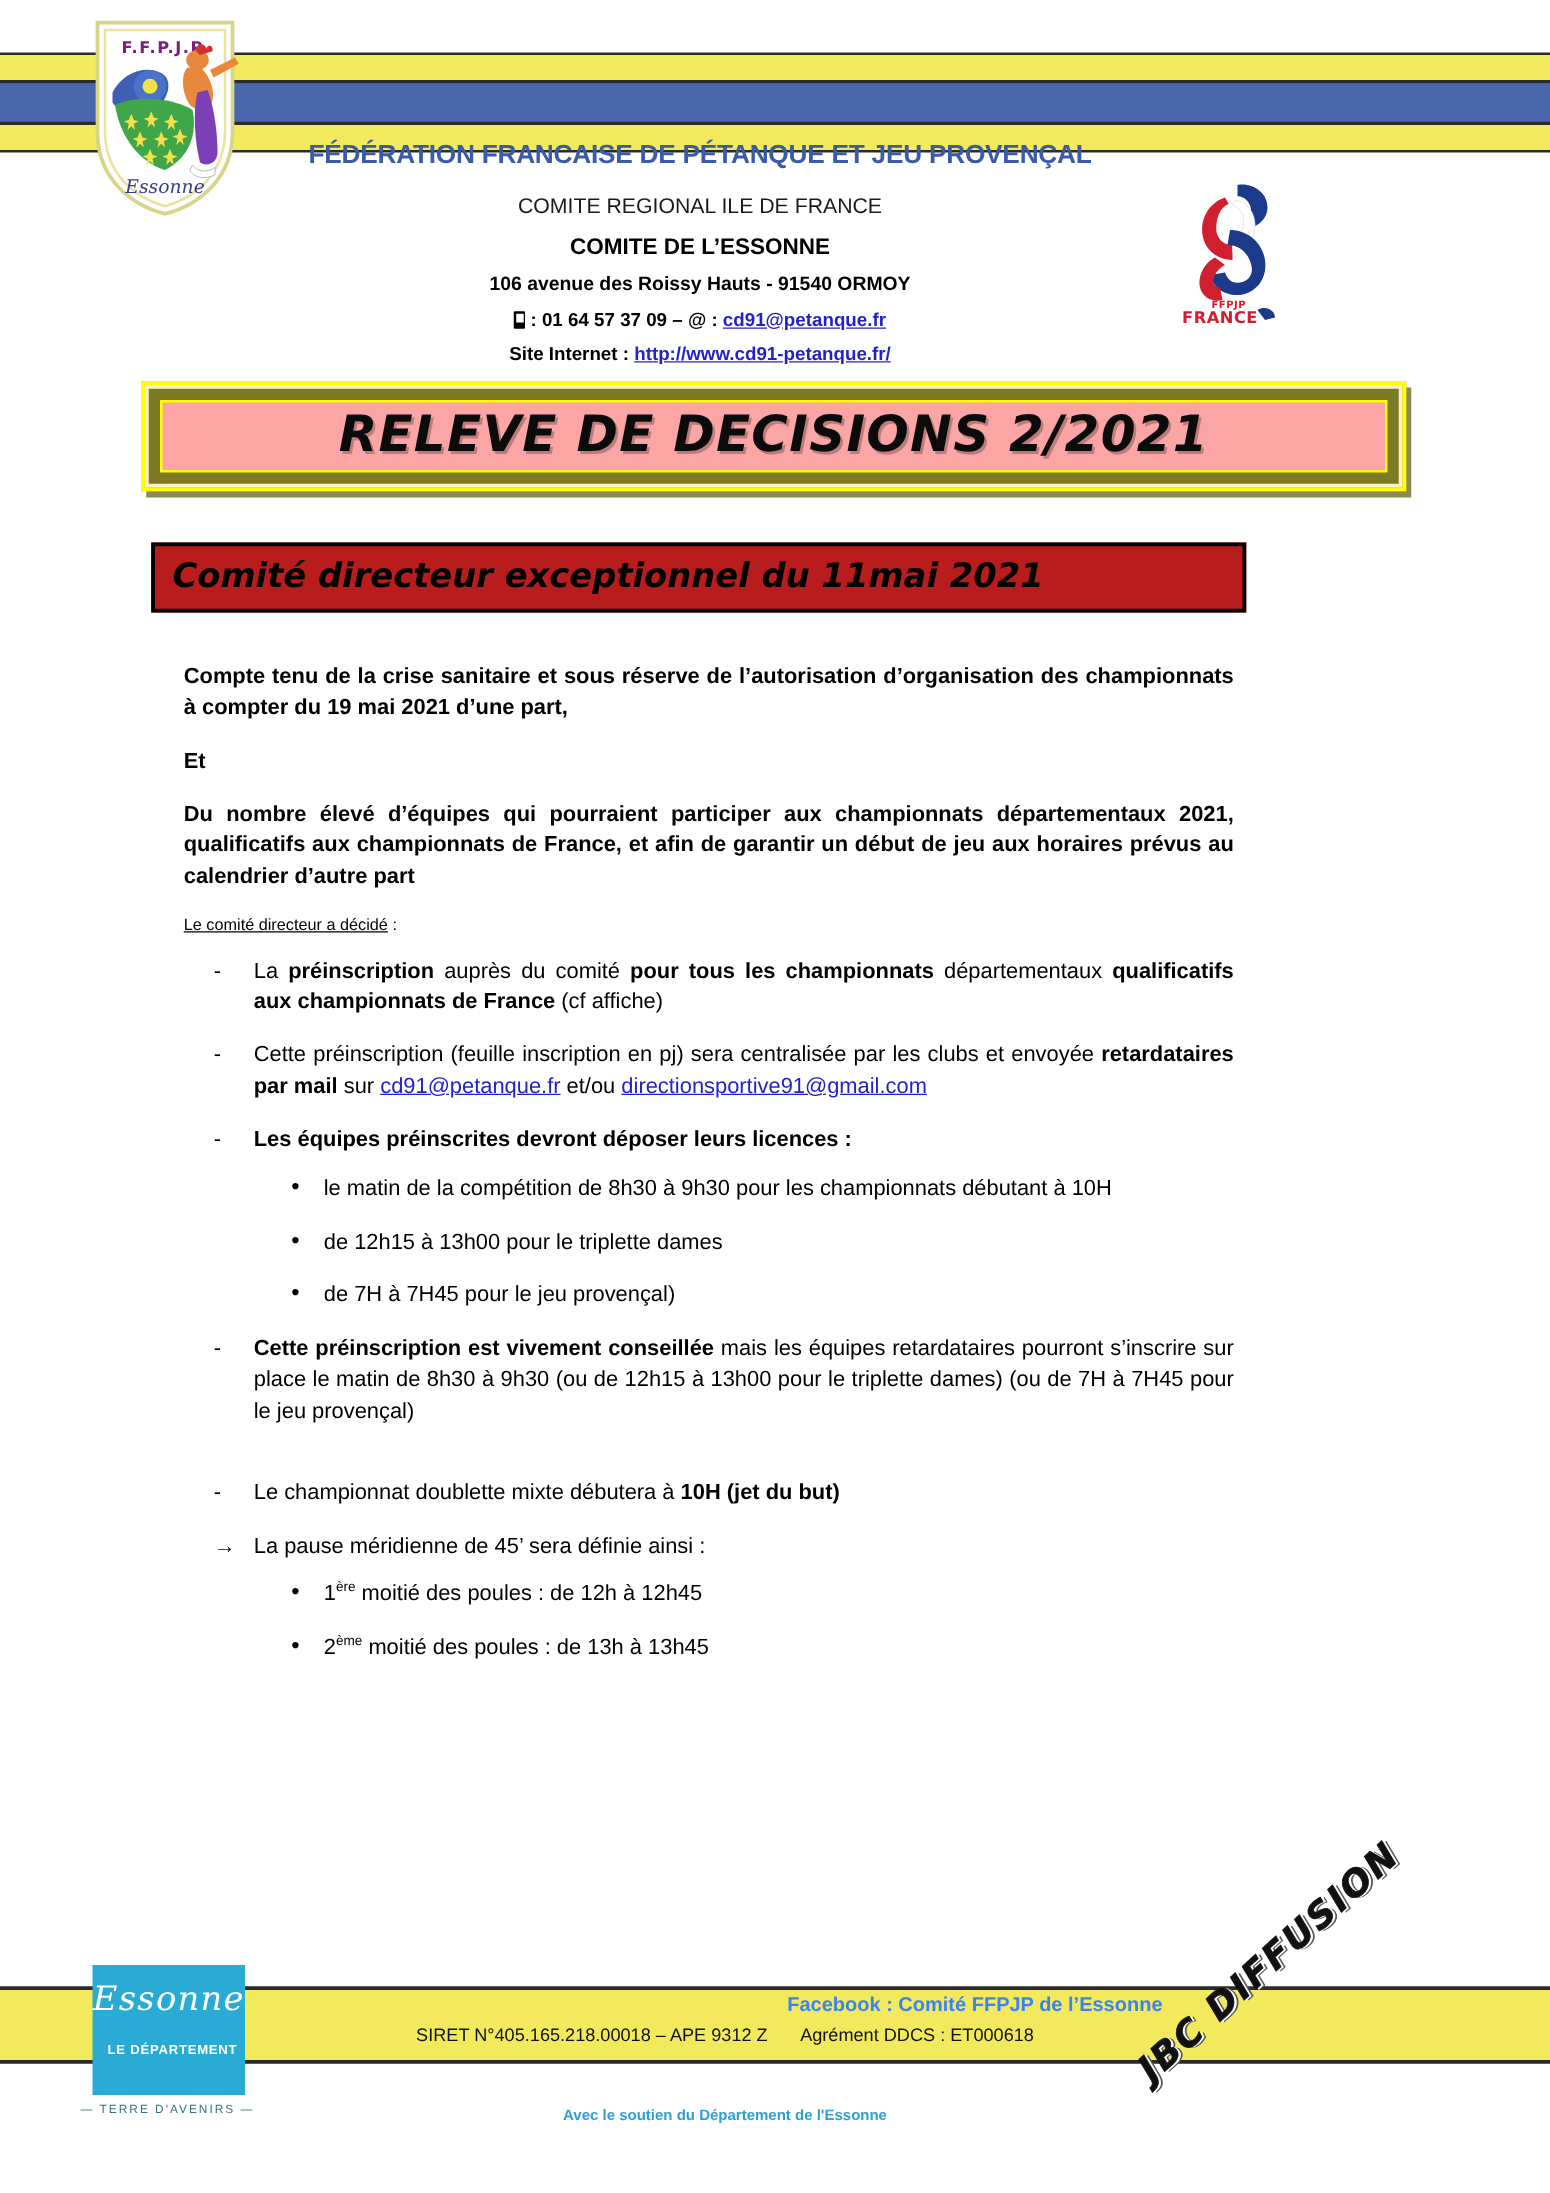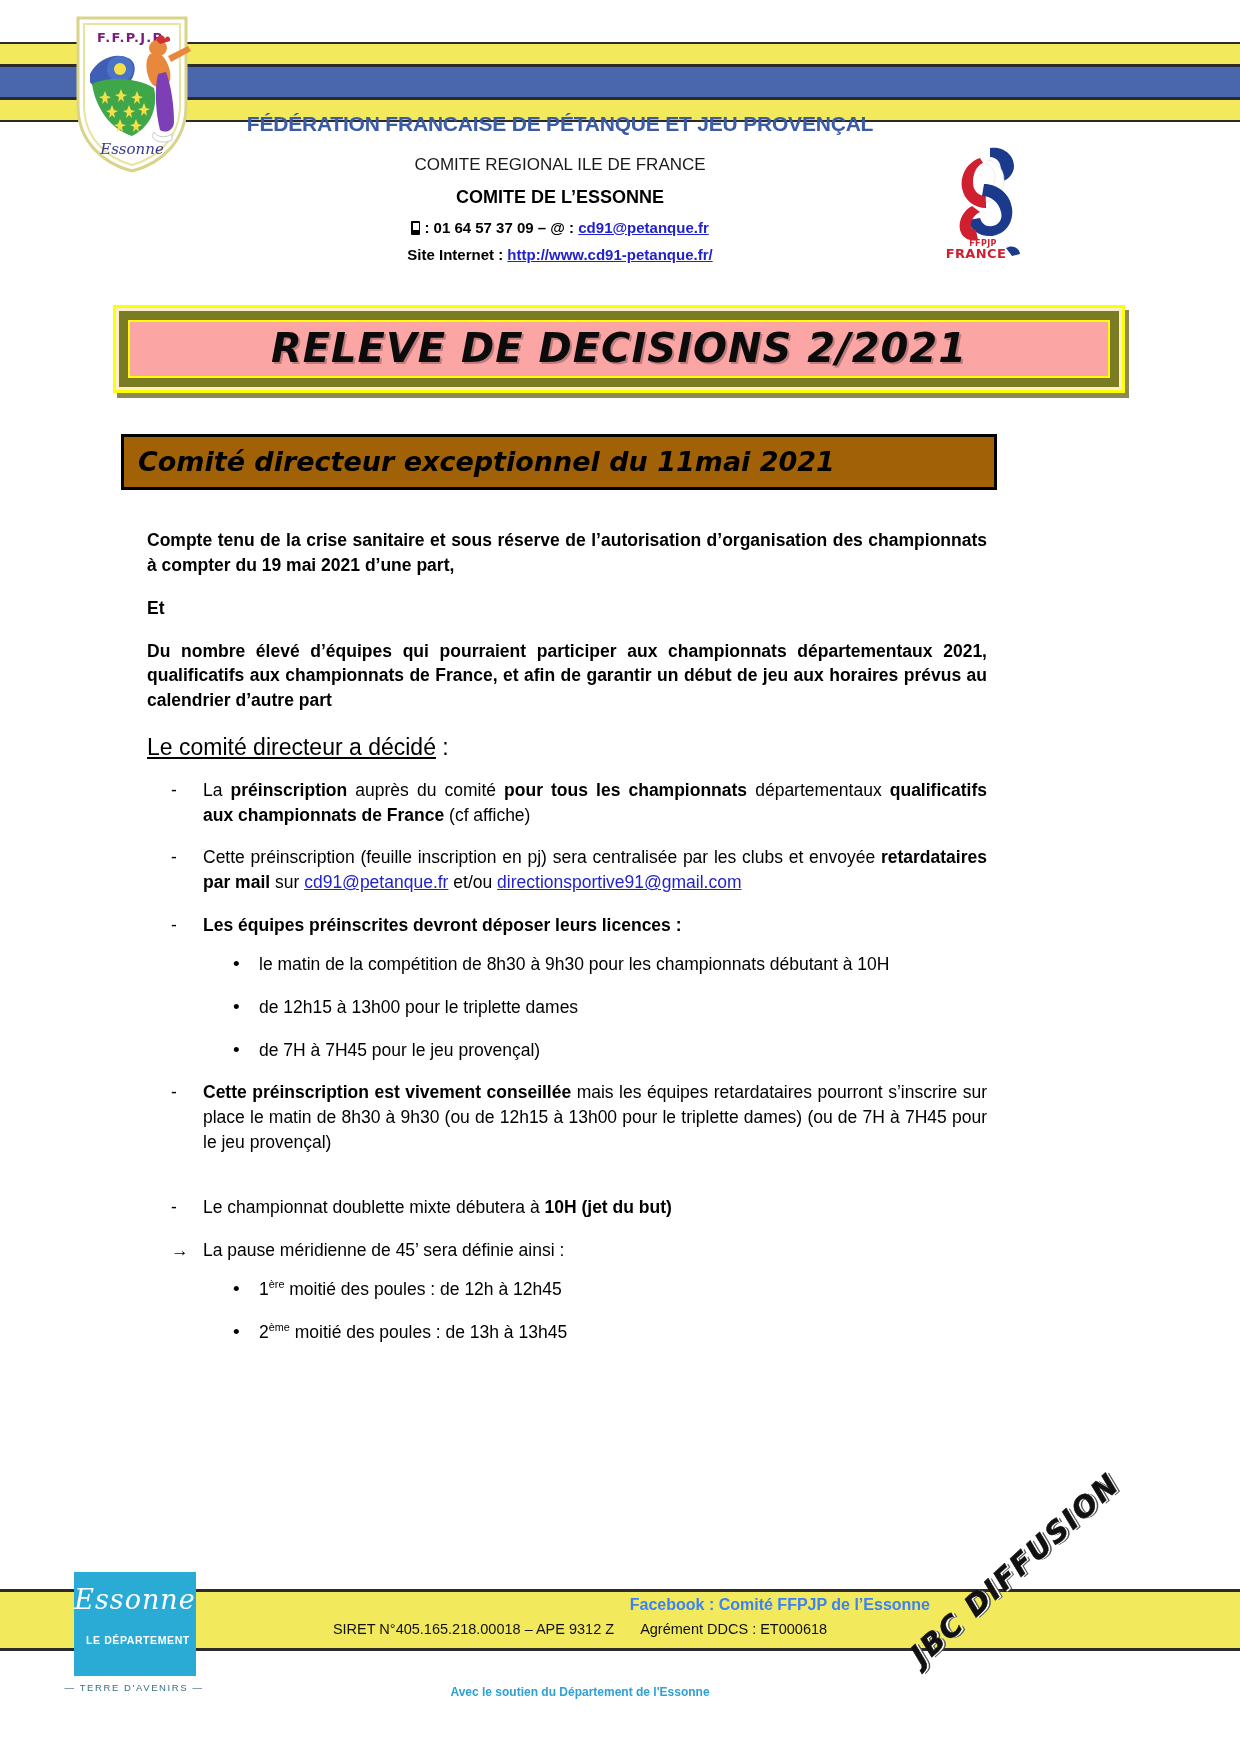--- a/index.html
+++ b/index.html
@@ -155,21 +155,21 @@
     text-shadow: 2px 2px 0 rgba(0,0,0,0.25);
   }
 
   
   .subtitle-banner {
     position: absolute;
     left: 121px;
     top: 434px;
     width: 876px;
     height: 56px;
-    background: #a16207;
+    background: #b91c1c;
     border: 3px solid #000;
     box-sizing: border-box;
     padding-left: 24px;
   }
   .subtitle-text {
     position: absolute;
     left: 14px;
     right: 8px;
     top: 50%;
     transform: translateY(-52%);
@@ -189,21 +189,21 @@
   }
   p.para {
     margin: 0 0 18px 0;
     font-size: 17.5px;
     line-height: 1.42;
     text-align: justify;
     font-weight: bold;
   }
   .intro-line {
     margin: 4px 0 14px 0;
-    font-size: 23px;
+    font-size: 13px;
     line-height: 1.42;
   }
   .u { text-decoration: underline; }
 
   ul.dashes {
     list-style: none;
     margin: 0;
     padding: 0;
   }
   ul.dashes > li {
@@ -413,20 +413,21 @@
     <text x="55" y="106" font-family="DejaVu Sans, sans-serif" font-size="8" font-weight="bold" fill="#d02030" text-anchor="middle" letter-spacing="0.4">FFPJP</text>
     <text x="48" y="118" font-family="DejaVu Sans, sans-serif" font-size="13" font-weight="bold" fill="#d02030" text-anchor="middle" letter-spacing="0.4">FRANCE</text>
     <path d="M78,108 C84,104 92,108 92,114 L84,116 Z" fill="#1b3a8c"></path>
   </svg>
 </div>
 
 <div class="hdr">
   <div class="hdr-line1">FÉDÉRATION FRANCAISE DE PÉTANQUE ET JEU PROVENÇAL</div>
   <div class="hdr-line2">COMITE REGIONAL ILE DE FRANCE</div>
   <div class="hdr-line3">COMITE DE L’ESSONNE</div>
+  <div class="hdr-line4">106 avenue des Roissy Hauts - 91540 ORMOY</div>
   <div class="hdr-line5">
     <span class="phone-ico"></span><span> : 01 64 57 37 09 – @ : </span><a class="lnk" href="#">cd91@petanque.fr</a>
   </div>
   <div class="hdr-line6">
     <span>Site Internet : </span><a class="lnk" href="#">http://www.cd91-petanque.fr/</a>
   </div>
 </div>
 
 <div class="title-banner">
   <div class="title-text">RELEVE DE DECISIONS 2/2021</div>

